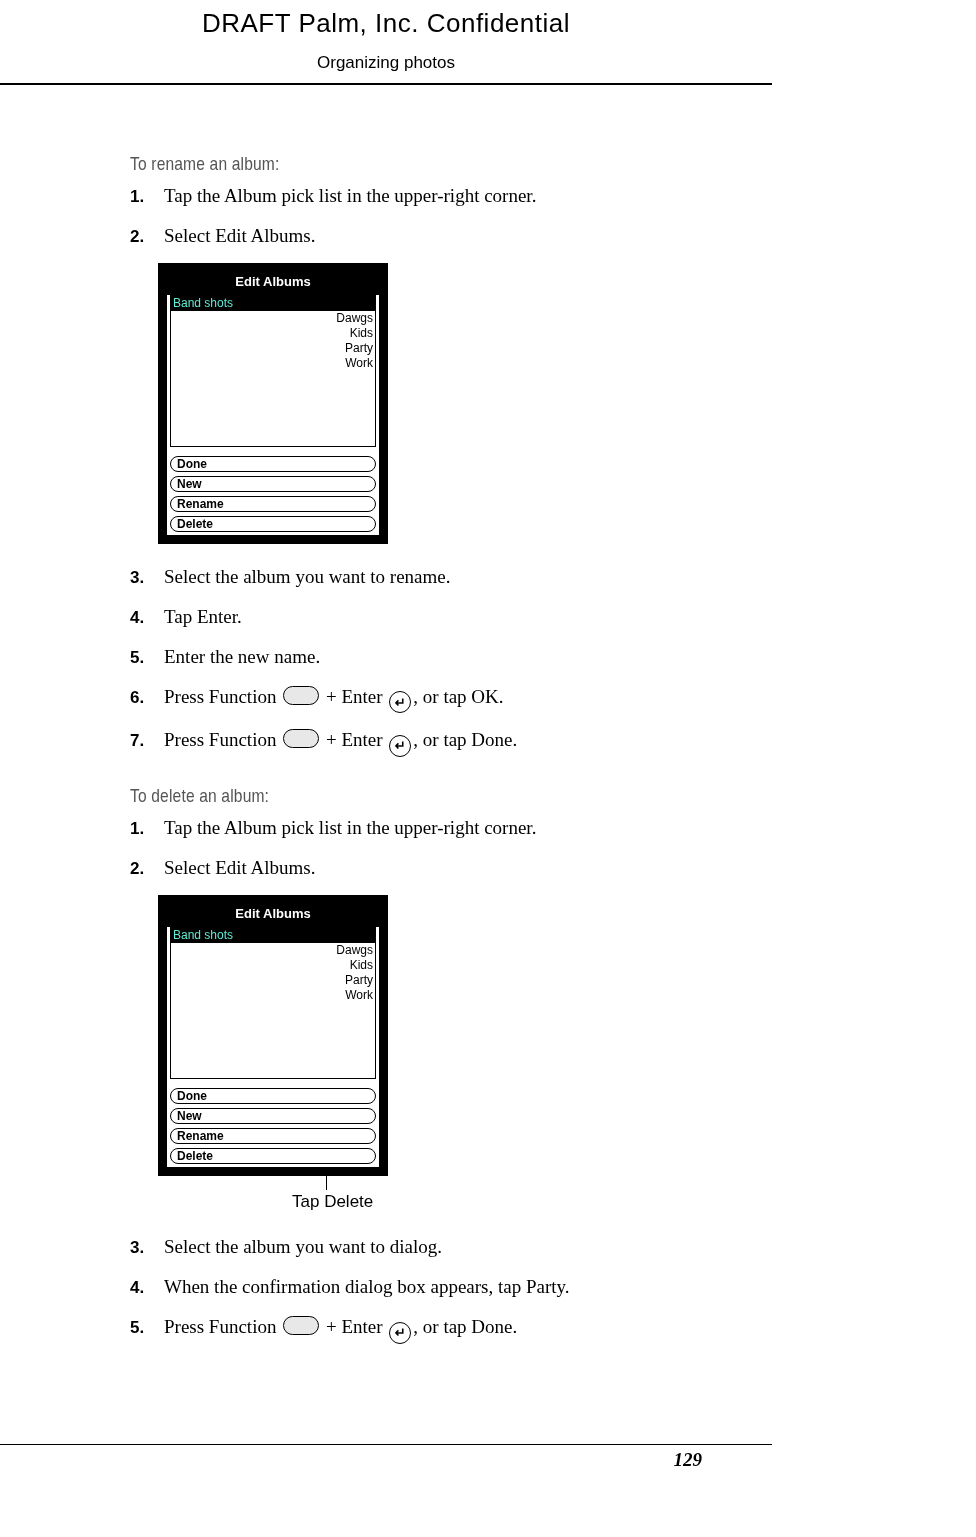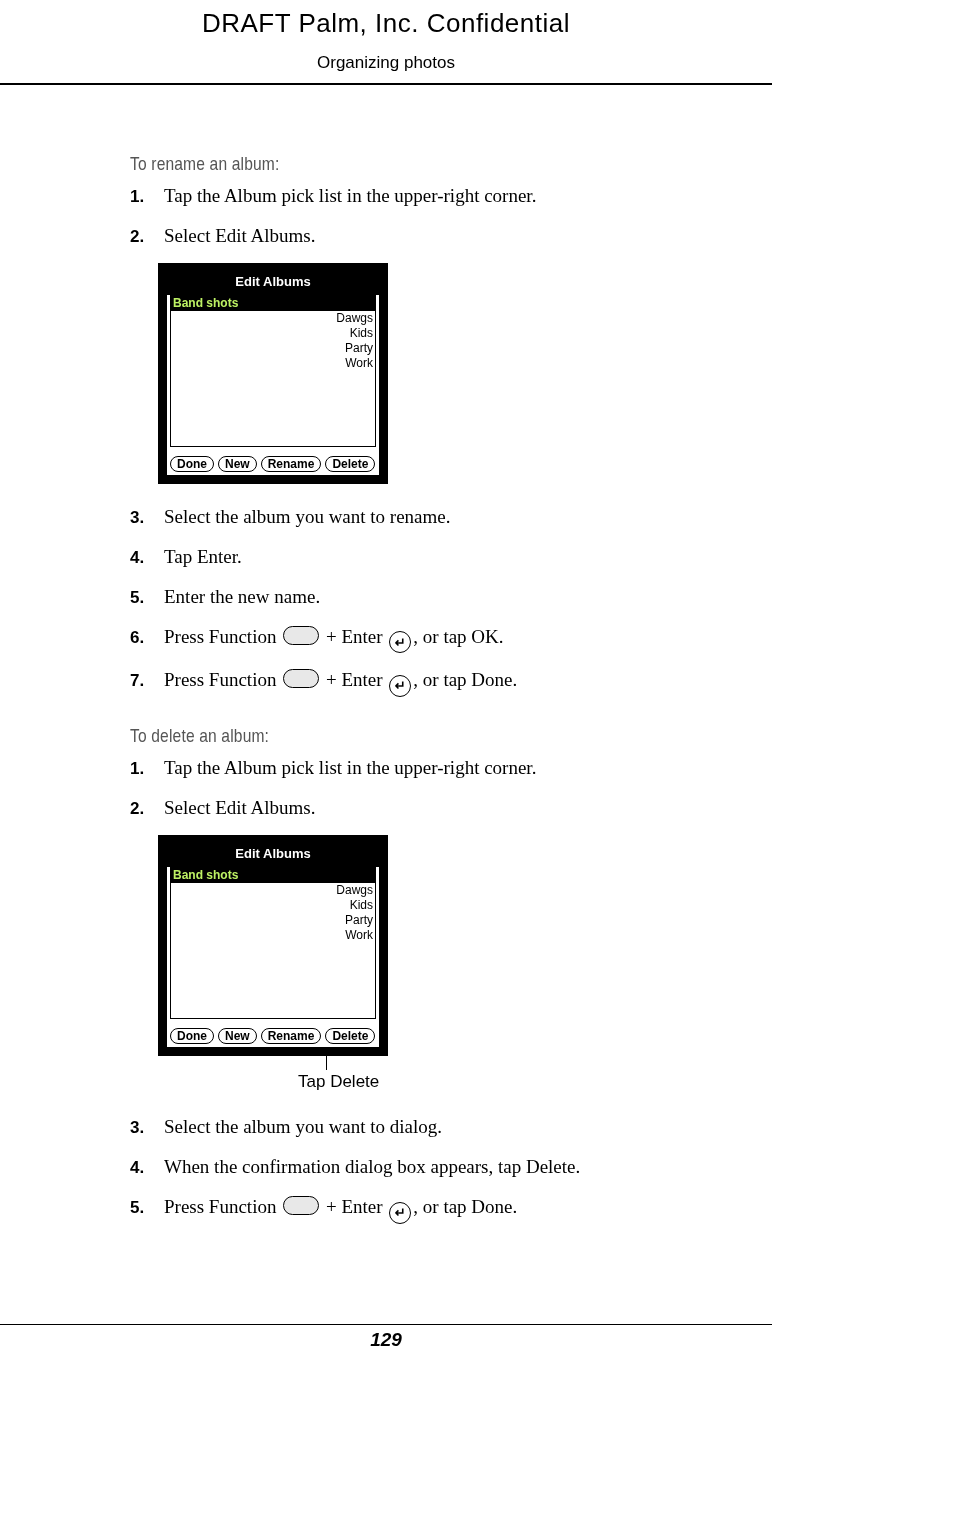--- a/index.html
+++ b/index.html
@@ -90,33 +90,34 @@
   .ss-list {
     border: 1px solid #000;
     margin: 2px 3px 6px 3px;
     height: 150px;
     font-size: 12px;
     line-height: 1.25;
     overflow: hidden;
   }
   .ss-list .sel {
     background: #000;
-    color: #bef264;
+    color: #5eead4;
     padding: 0 2px;
-    font-weight: bold;
+    font-weight: normal;
   }
   .ss-list .item {
     padding: 0 2px;
     text-align: right;
   }
   .ss-btnrow {
     display: flex;
     gap: 4px;
     padding: 3px 3px 3px 3px;
     font-size: 12px;
+    flex-direction: column;
   }
   .ss-btn {
     border: 1.5px solid #000;
     border-radius: 9px;
     padding: 0px 6px;
     background: #fff;
     font-weight: bold;
     font-family: Verdana, Arial, sans-serif;
   }
   .callout {
@@ -157,22 +158,22 @@
     align-items: center;
     justify-content: center;
     font-size: 13px;
     font-weight: bold;
     margin: 0 2px;
   }
   .footer {
     margin-top: 100px;
   }
   .page-num {
-    text-align: center;
-    font-family: Liberation Sans, sans-serif;
+    text-align: right;
+    font-family: Liberation Serif, serif;
     font-weight: bold;
     font-style: italic;
     font-size: 19px;
     padding-top: 4px;
   }
 </style>
 </head>
 <body>
 
 <div class="page">
@@ -268,32 +269,32 @@
           <div class="ss-btnrow">
             <span class="ss-btn">Done</span>
             <span class="ss-btn">New</span>
             <span class="ss-btn">Rename</span>
             <span class="ss-btn">Delete</span>
           </div>
         </div>
       </div>
       <div class="callout" style="height:36px;">
         <div class="tick" style="left:168px;"></div>
-        <div class="label" style="left:140px;">Tap Delete</div>
+        <div class="label" style="left:134px;">Tap Delete</div>
       </div>
     </div>
 
     <ol class="steps">
       <li>
           <span class="num">3.</span>
           <span class="step-text">Select the album you want to dialog.</span>
         </li>
       <li>
           <span class="num">4.</span>
-          <span class="step-text">When the confirmation dialog box appears, tap Delete.</span>
+          <span class="step-text">When the confirmation dialog box appears, tap Party.</span>
         </li>
       <li>
           <span class="num">5.</span>
         <span class="step-text">
           <span>Press Function </span><span class="key-oval"></span><span> + Enter </span><span class="key-round">↵</span><span>, or tap Done.</span>
         </span>
       </li>
     </ol>
 
   </div>

